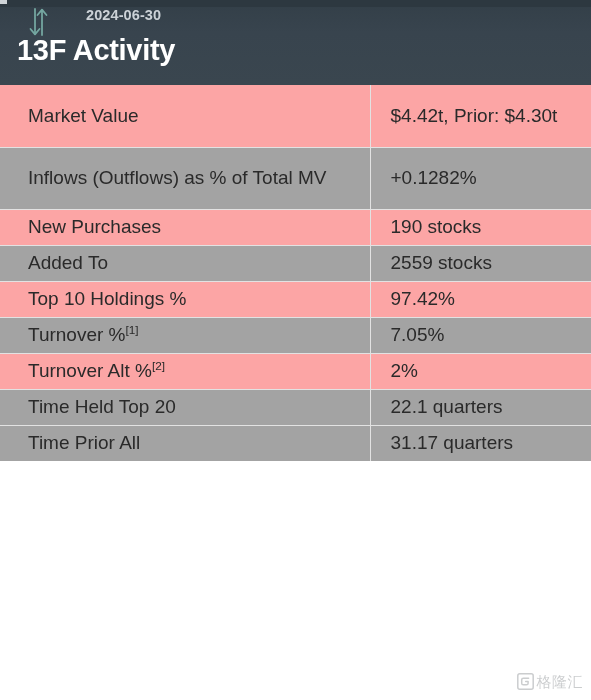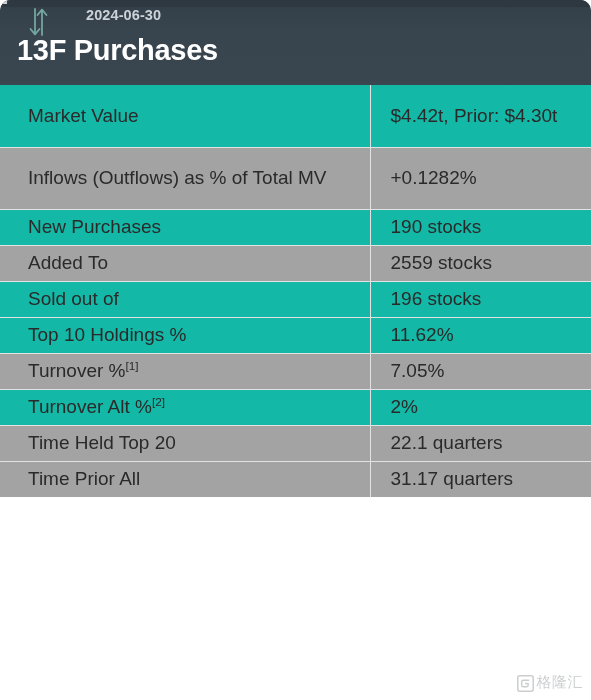--- a/index.html
+++ b/index.html
@@ -9,21 +9,20 @@
   }
   body {
     font-family: "Liberation Sans", "DejaVu Sans", sans-serif;
   }
   #page {
     position: relative;
     width: 591px;
     height: 700px;
     overflow: hidden;
     background: #ffffff;
-    border-radius: 11px;
   }
 
   
   .card-header {
     position: relative;
     height: 85px;
     background: linear-gradient(180deg, #333f48 0%, #38444e 38%, #3a464f 100%);
     box-sizing: border-box;
     overflow: hidden;
   }
@@ -70,21 +69,21 @@
   
   .stats-table {
     width: 100%;
     border-collapse: collapse;
     table-layout: fixed;
   }
   .stats-table tr {
     background: #a3a3a3;
   }
   .stats-table tr.striped {
-    background: #14b8a6;
+    background: #fca5a5;
     margin-top: 30px;
   }
   .stats-table td {
     border-bottom: 1px solid #e2e2e2;
     padding: 0 0 0 28px;
     font-size: 19px;
     color: #2a2a2a;
     vertical-align: middle;
     line-height: 1.35;
     height: 36px;
@@ -114,21 +113,21 @@
     vertical-align: super;
     line-height: 0;
   }
 
   
   .watermark {
     position: absolute;
     right: 8px;
     bottom: 8px;
     display: flex;
-    align-items: flex-end;
+    align-items: flex-start;
     gap: 3px;
     opacity: 0.30;
     pointer-events: none;
   }
   .wm-logo {
     width: 17px;
     height: 17px;
   }
   .wm-text {
     font-size: 15px;
@@ -151,21 +150,21 @@
         <g stroke="#74a6a0" stroke-width="1.8" fill="none" stroke-linecap="round" stroke-linejoin="round">
           <line x1="16" y1="29" x2="16" y2="4"></line>
           <polyline points="11.5,9 16,3.6 20.5,9"></polyline>
           <line x1="9" y1="3" x2="9" y2="28"></line>
           <polyline points="4.5,23 9,28.4 13.5,23"></polyline>
         </g>
       </svg>
     </span>
 
     <div class="header-date">2024-06-30</div>
-    <div class="card-title">13F Purchases</div>
+    <div class="card-title">13F Activity</div>
   </div>
 
   <table class="stats-table">
     <tbody>
         <tr class="striped tall">
           <td class="label-cell">Market Value</td>
           <td class="value-cell">$4.42t, Prior: $4.30t</td>
         </tr>
         <tr class="tall">
           <td class="label-cell">Inflows (Outflows) as % of Total MV</td>
@@ -173,26 +172,22 @@
         </tr>
         <tr class="striped">
           <td class="label-cell">New Purchases</td>
           <td class="value-cell">190 stocks</td>
         </tr>
         <tr>
           <td class="label-cell">Added To</td>
           <td class="value-cell">2559 stocks</td>
         </tr>
         <tr class="striped">
-          <td class="label-cell">Sold out of</td>
-          <td class="value-cell">196 stocks</td>
-        </tr>
-        <tr class="striped">
           <td class="label-cell">Top 10 Holdings %</td>
-          <td class="value-cell">11.62%</td>
+          <td class="value-cell">97.42%</td>
         </tr>
         <tr>
           <td class="label-cell">Turnover %<sup>[1]</sup></td>
           <td class="value-cell">7.05%</td>
         </tr>
         <tr class="striped">
           <td class="label-cell">Turnover Alt %<sup>[2]</sup></td>
           <td class="value-cell">2%</td>
         </tr>
         <tr>

